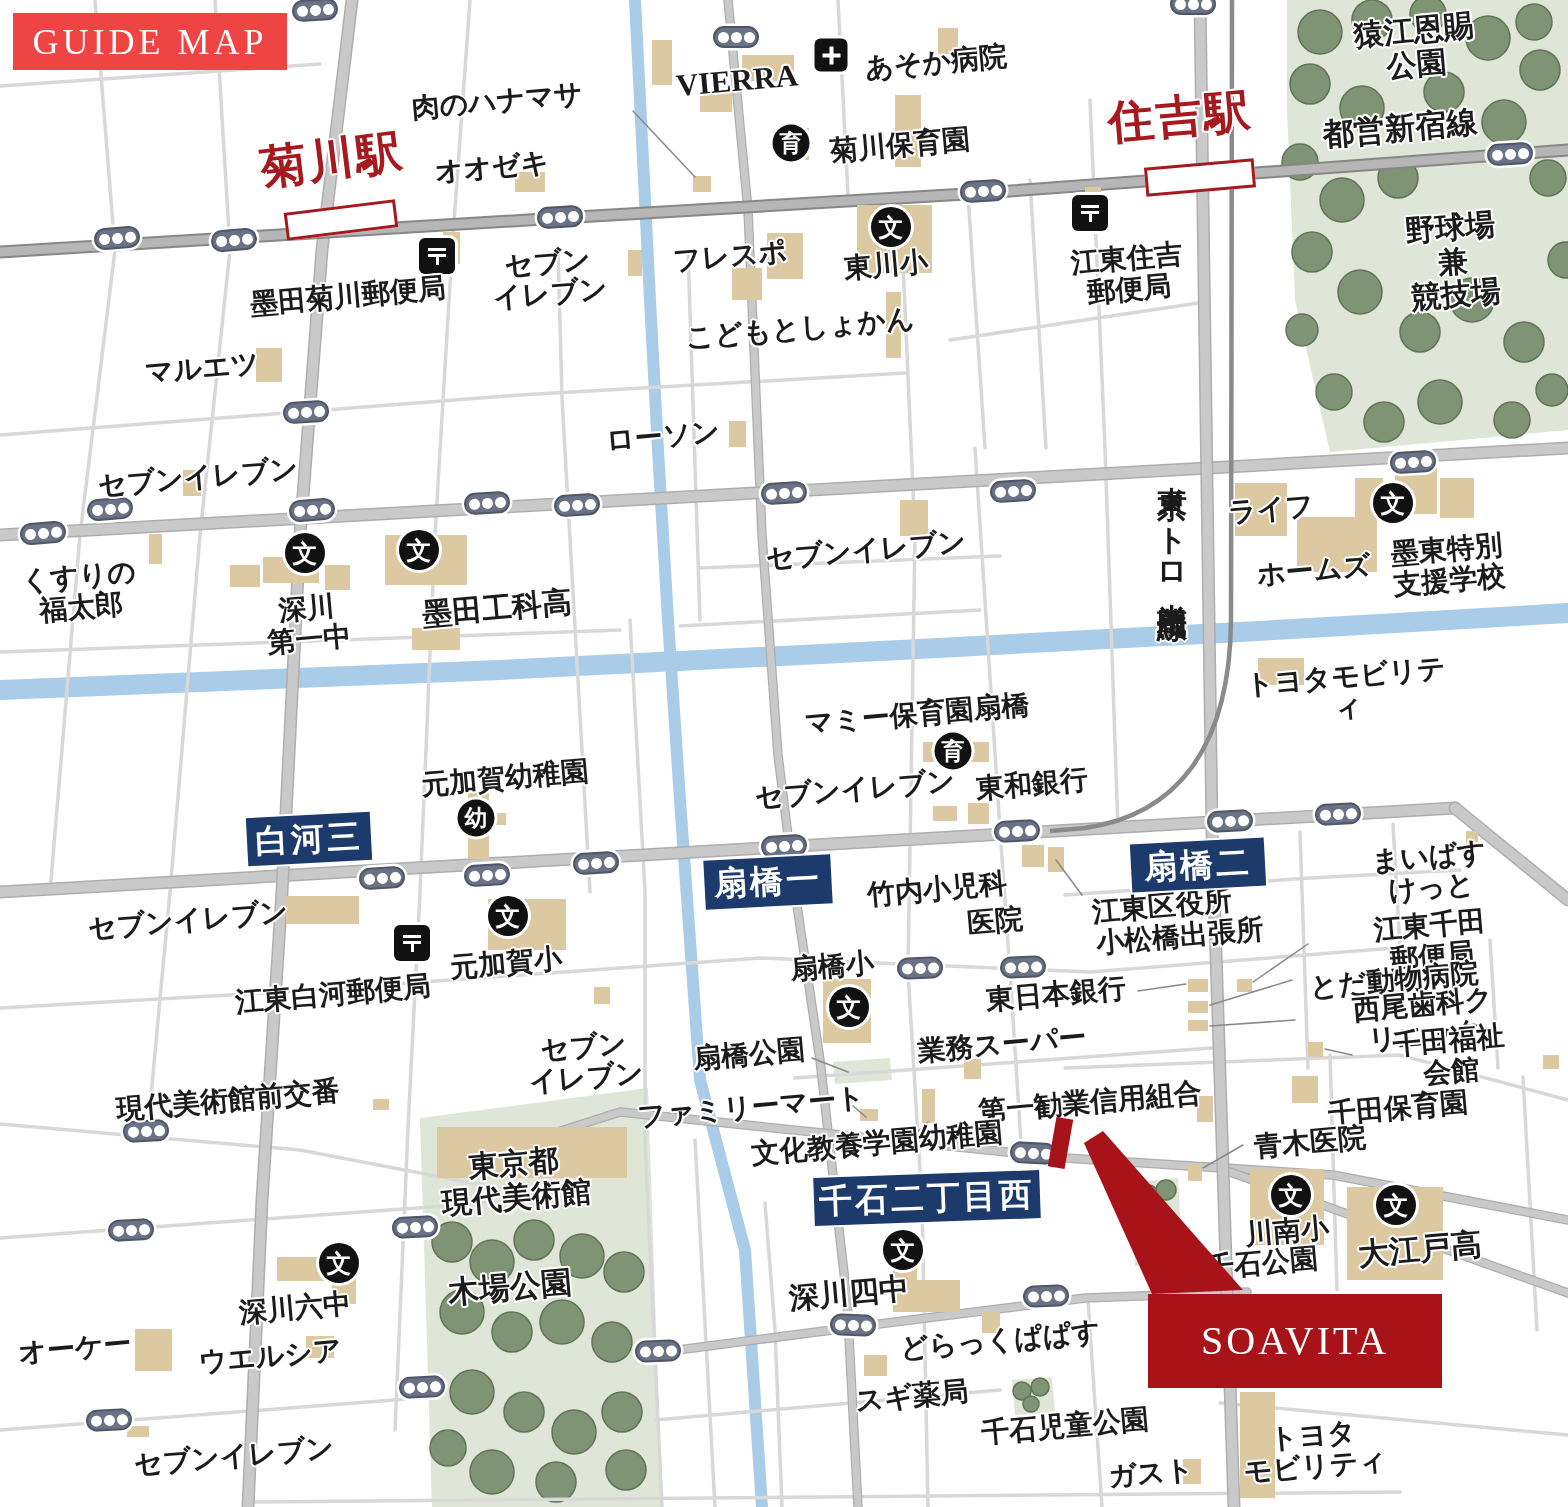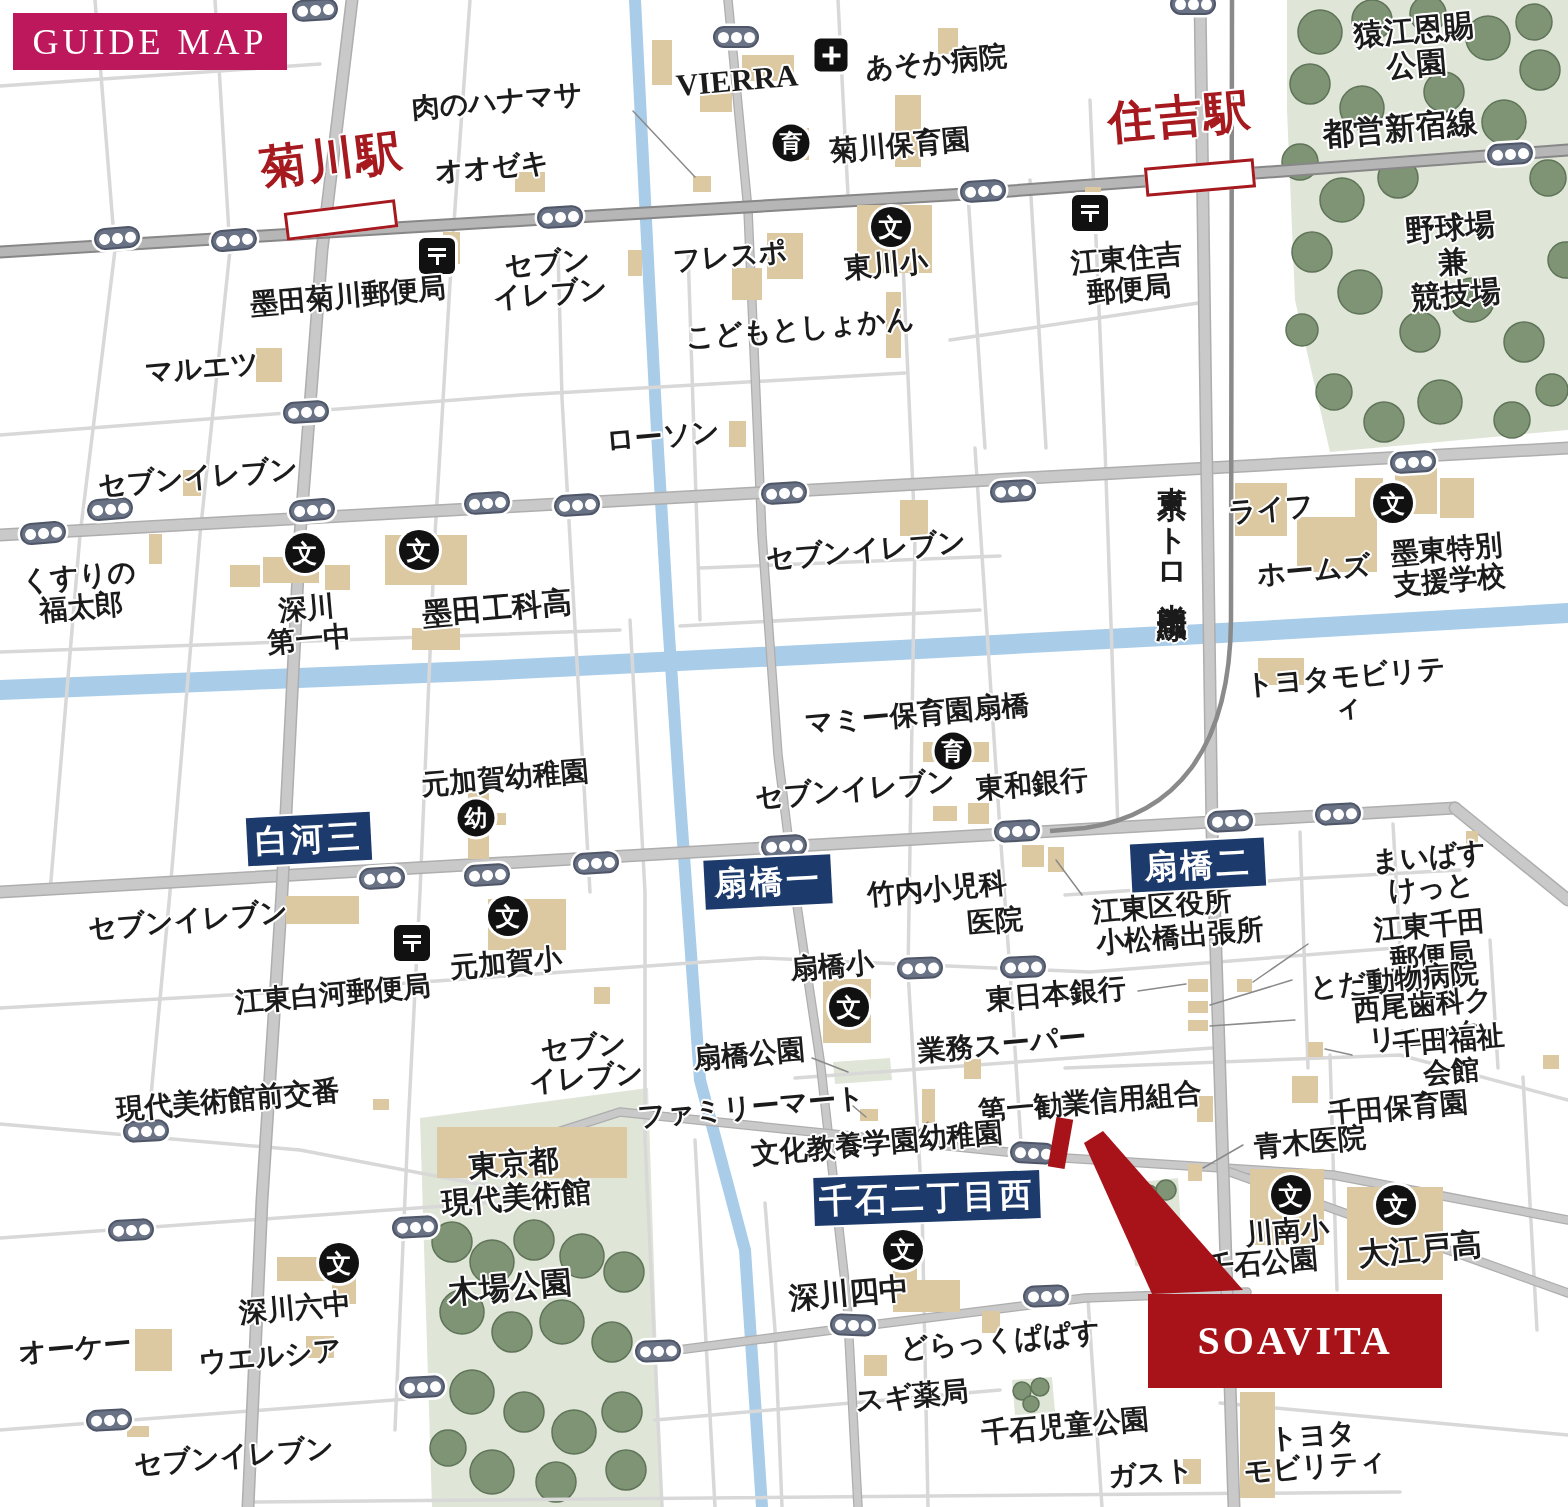--- a/index.html
+++ b/index.html
@@ -33,25 +33,25 @@
   .ic.circle{border-radius:50%;}
   .ic.square{border-radius:6px;}
   .pm{position:relative;width:22px;height:20px;display:block;}
   .pm b{position:absolute;left:2px;width:18px;height:3px;background:#fff;}
   .pm b.b1{top:2px;} .pm b.b2{top:8px;}
   .pm b.b3{left:9.5px;top:8px;width:3px;height:11px;}
   .cross{position:relative;width:20px;height:20px;display:block;}
   .cross b{position:absolute;background:#fff;}
   .cross b.h{left:1px;top:8px;width:18px;height:4.5px;}
   .cross b.v{left:8px;top:1px;width:4.5px;height:18px;}
-  .guide-banner{position:absolute;background:#be185d;color:#fff;display:flex;align-items:center;
+  .guide-banner{position:absolute;background:#ef4444;color:#fff;display:flex;align-items:center;
       justify-content:center;font-size:36px;letter-spacing:4px;font-weight:400;}
   .site-banner{position:absolute;background:var(--banner-red);color:#fff;display:flex;
       flex-direction:column;align-items:center;justify-content:center;
-      font-size:40px;letter-spacing:3px;line-height:1.15;font-weight:700;}
+      font-size:40px;letter-spacing:3px;line-height:1.15;font-weight:400;}
   #site-wedge{position:absolute;left:0;top:0;width:1568px;height:1507px;background:var(--banner-red);}
   #site-marker{position:absolute;background:var(--banner-red);}
 </style>
 </head>
 <body>
 
 <div id="map">
   <svg id="base" width="1568" height="1507" viewBox="0 0 1568 1507">
       <polygon points="1287,0 1568,0 1568,430 1330,452 1295,300 1287,110" fill="var(--park)"></polygon>
       <polygon points="420,1118 648,1088 662,1507 432,1507" fill="var(--park)"></polygon>

